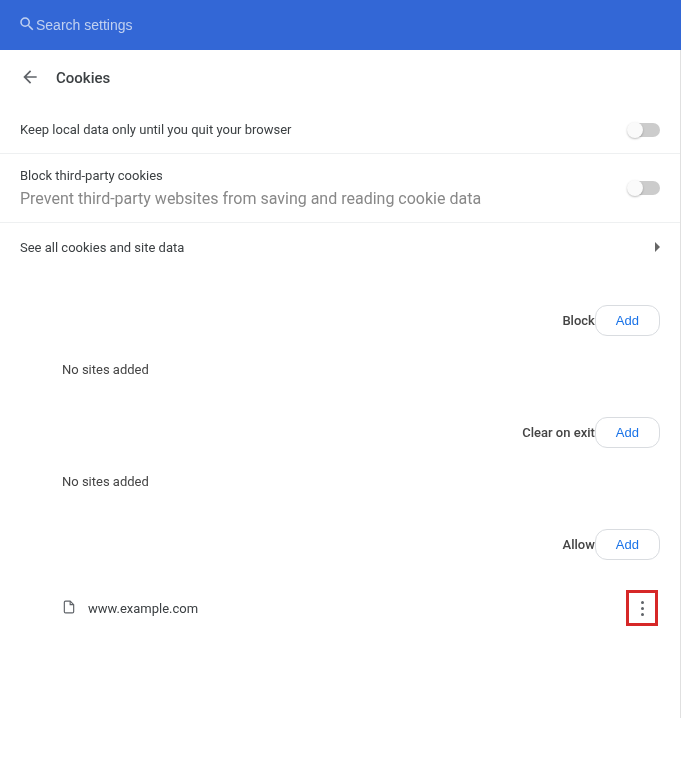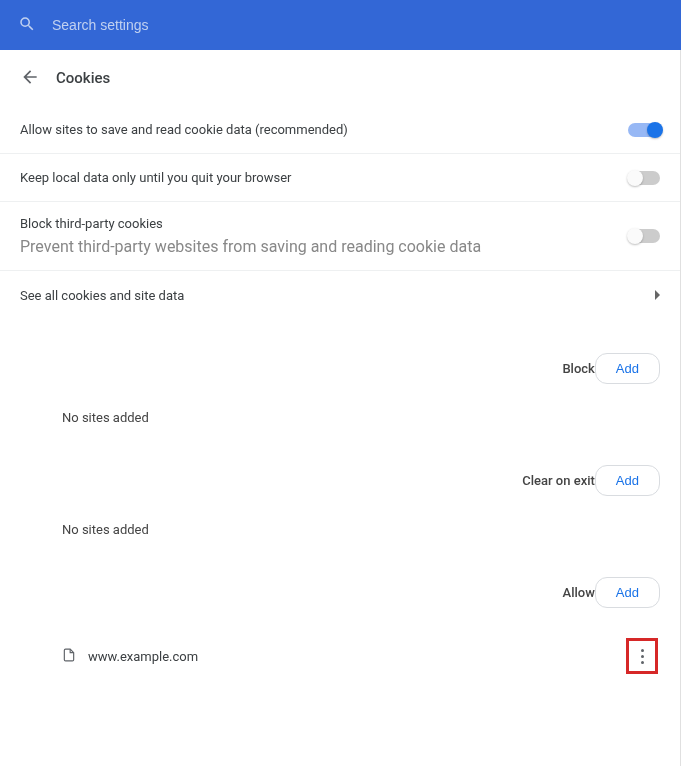--- a/index.html
+++ b/index.html
@@ -17,21 +17,20 @@
       align-items: center;
       padding: 0 18px;
     }
     .search-bar svg { fill: #c1d1f0; }
     .search-input {
       background: transparent;
       border: none;
       outline: none;
       color: #c1d1f0;
       font-size: 14px;
-      margin-left: 16px;
       width: 300px;
     }
     .search-input::placeholder { color: #c1d1f0; }
     .header-row {
       display: flex;
       align-items: center;
       height: 56px;
       padding: 0 20px;
       border-right: 1px solid #e0e0e0;
     }
@@ -163,26 +162,20 @@
   <span>
     <svg width="20" height="20" viewBox="0 0 24 24" fill="#5f6368">
         <path d="M20 11H7.83l5.59-5.59L12 4l-8 8 8 8 1.41-1.41L7.83 13H20z"></path>
       </svg>
   </span>
   <span class="title">Cookies</span>
 </div>
 
 <div class="content">
 
-  <div class="setting-row first">
-    <div class="setting-label">Allow sites to save and read cookie data (recommended)</div>
-    <div class="toggle on">
-        <div class="knob"></div>
-      </div>
-  </div>
 
   <div class="setting-row">
     <div class="setting-label">Keep local data only until you quit your browser</div>
     <div class="toggle">
         <div class="knob"></div>
       </div>
   </div>
 
   <div class="setting-row">
     <div>

